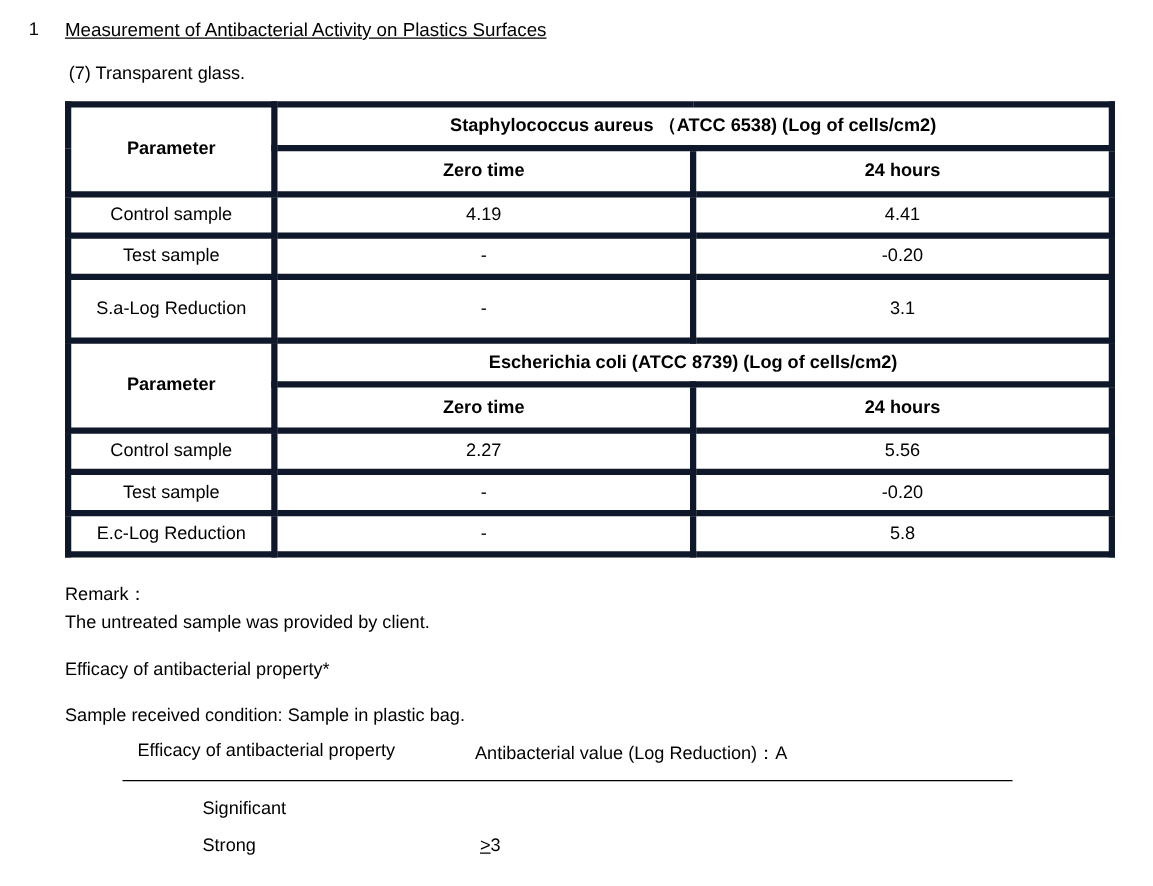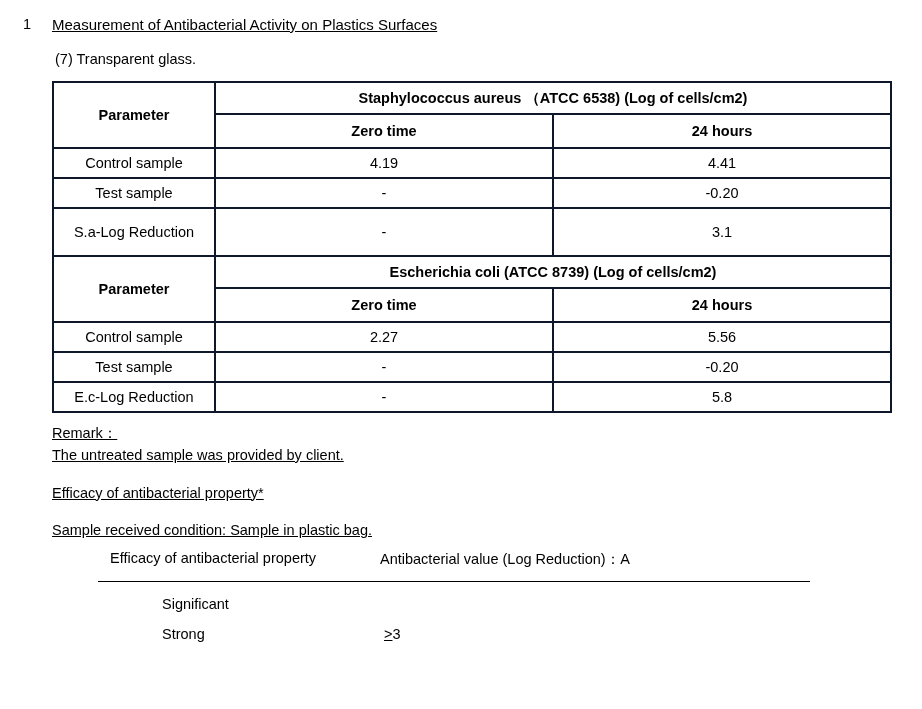--- a/index.html
+++ b/index.html
@@ -60,21 +60,21 @@
     margin-left: 32px;
     margin-top: 14px;
     width: 840px;
   }
   table.results {
     border-collapse: collapse;
     width: 840px;
     table-layout: fixed;
   }
   table.results td {
-    border: 2px solid #0f172a;
+    border: 5px solid #0f172a;
     font-size: 14.5px;
     text-align: center;
     padding: 3px 4px;
     vertical-align: middle;
     line-height: 1.25;
   }
   td.param-head {
     font-weight: bold;
     width: 152px;
   }
@@ -88,22 +88,21 @@
   }
   td.zero-col { width: 344px; }
   td.hours-col { }
   tr.data-row td { height: 22px; }
   tr.tall-row td { height: 40px; }
   tr.head-row td { height: 24px; }
   tr.sub-head-row td { height: 26px; }
   
   .remark-block {
     margin-left: 32px;
-    margin-top: 10px;
-    text-decoration: underline;
+    margin-top: 20px;
   }
   .remark-line {
     font-size: 14.5px;
     line-height: 1.5;
   }
   .gap-line {
     margin-top: 16px;
   }
   
   .efficacy {

